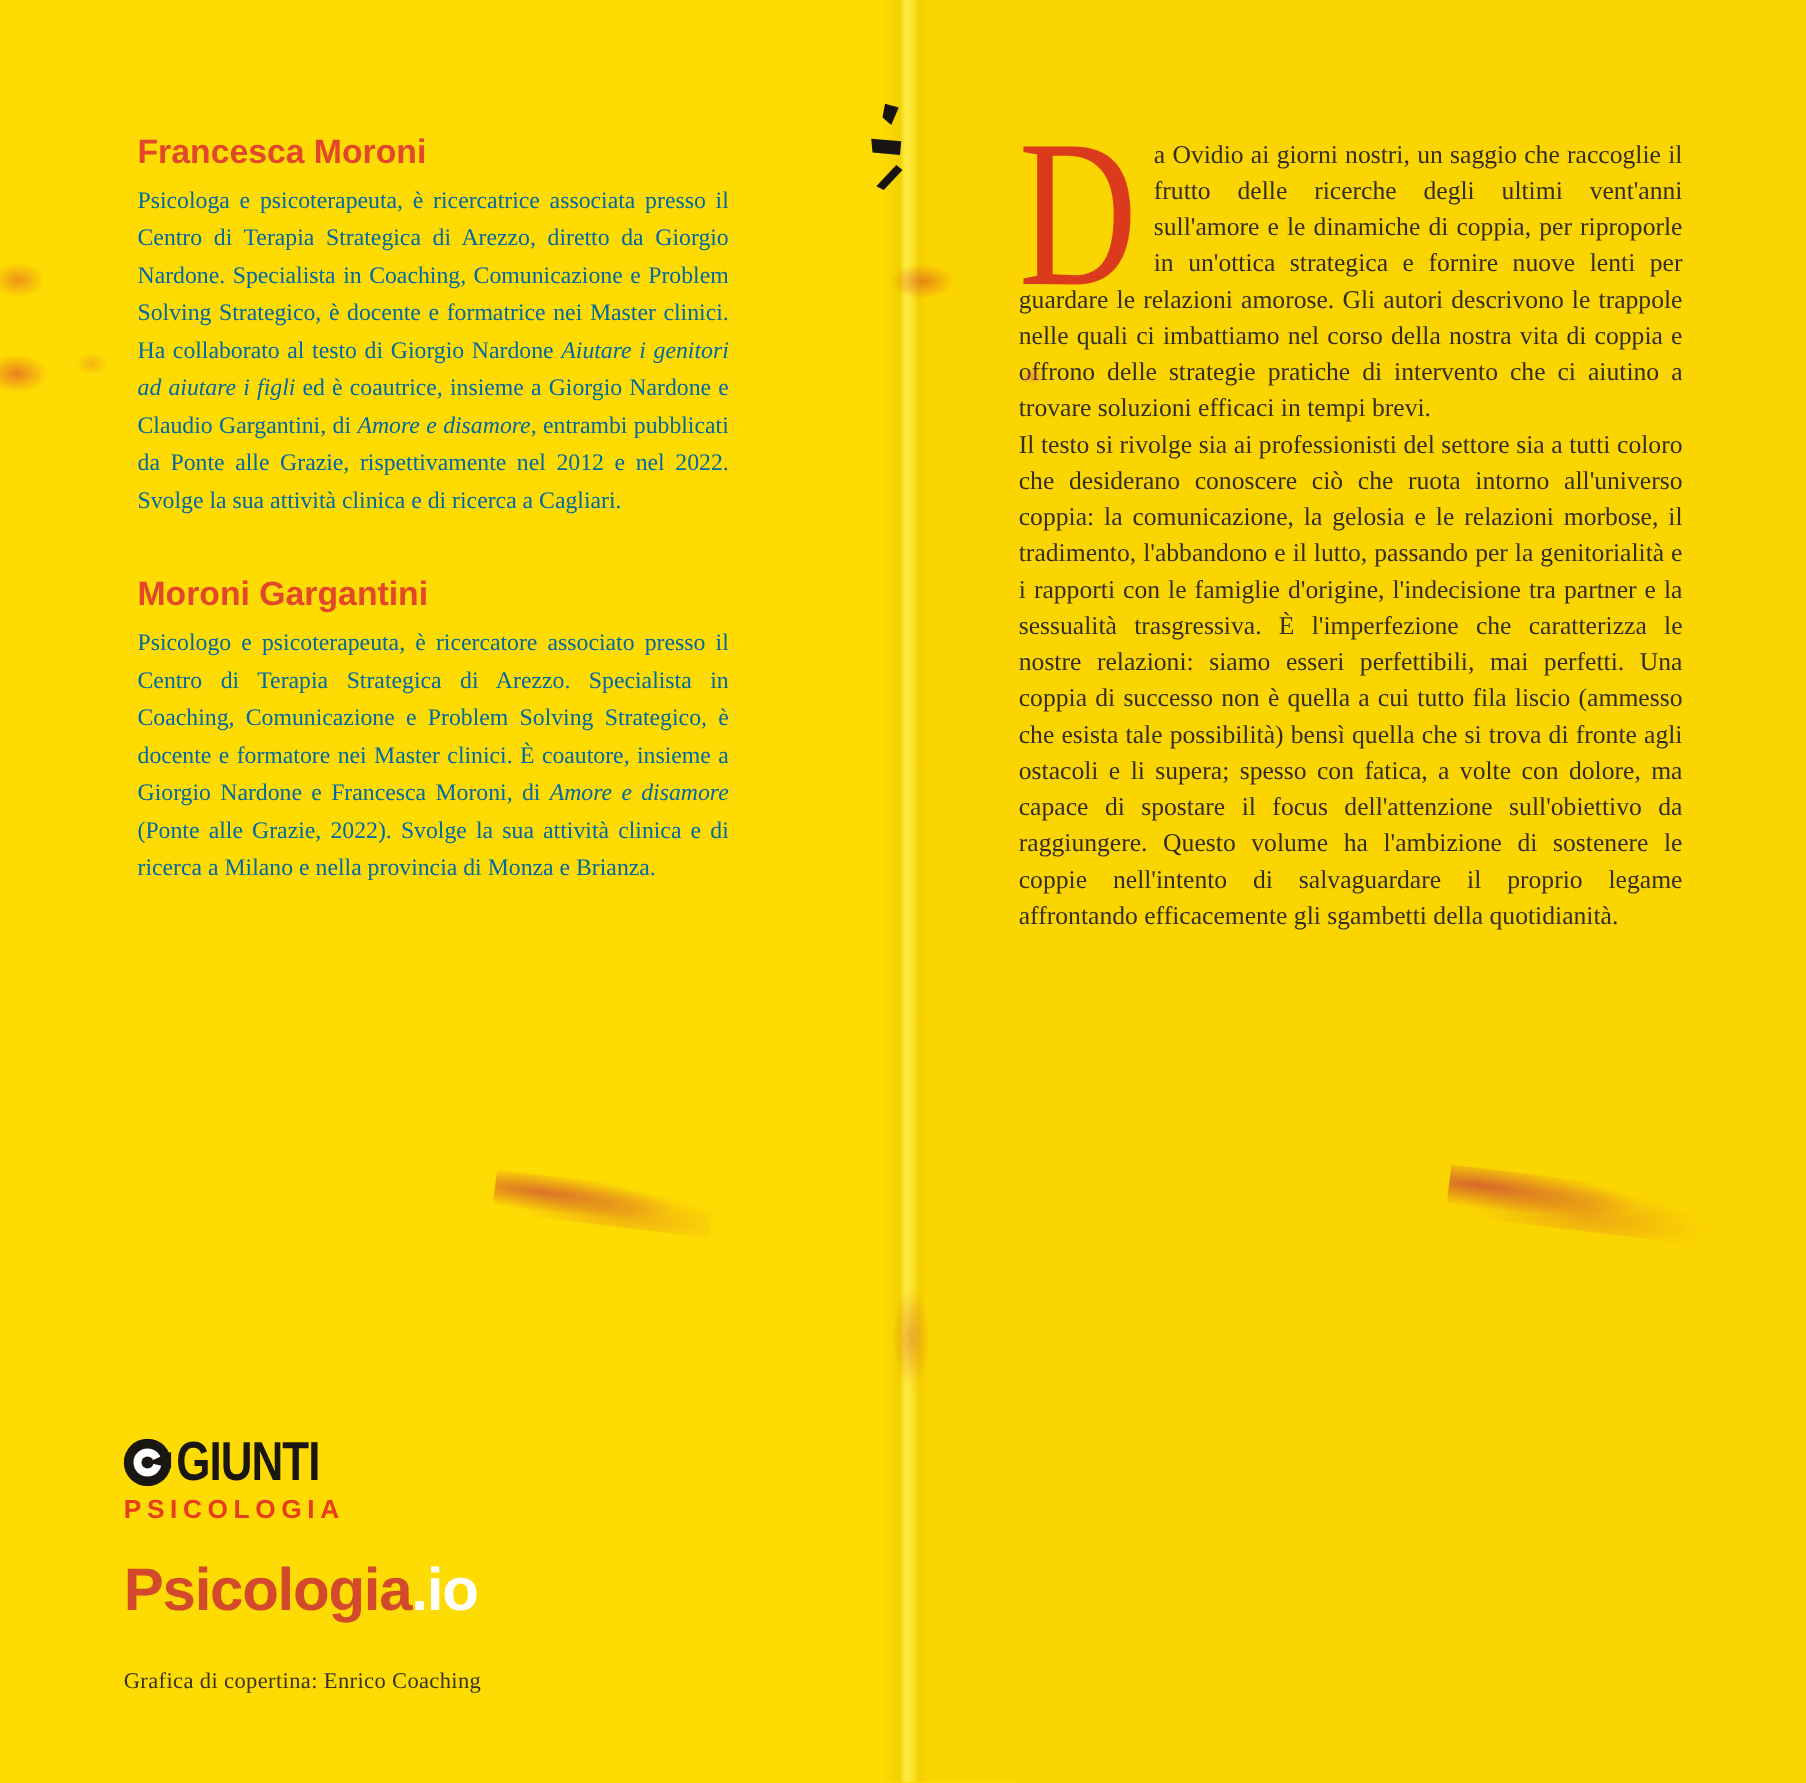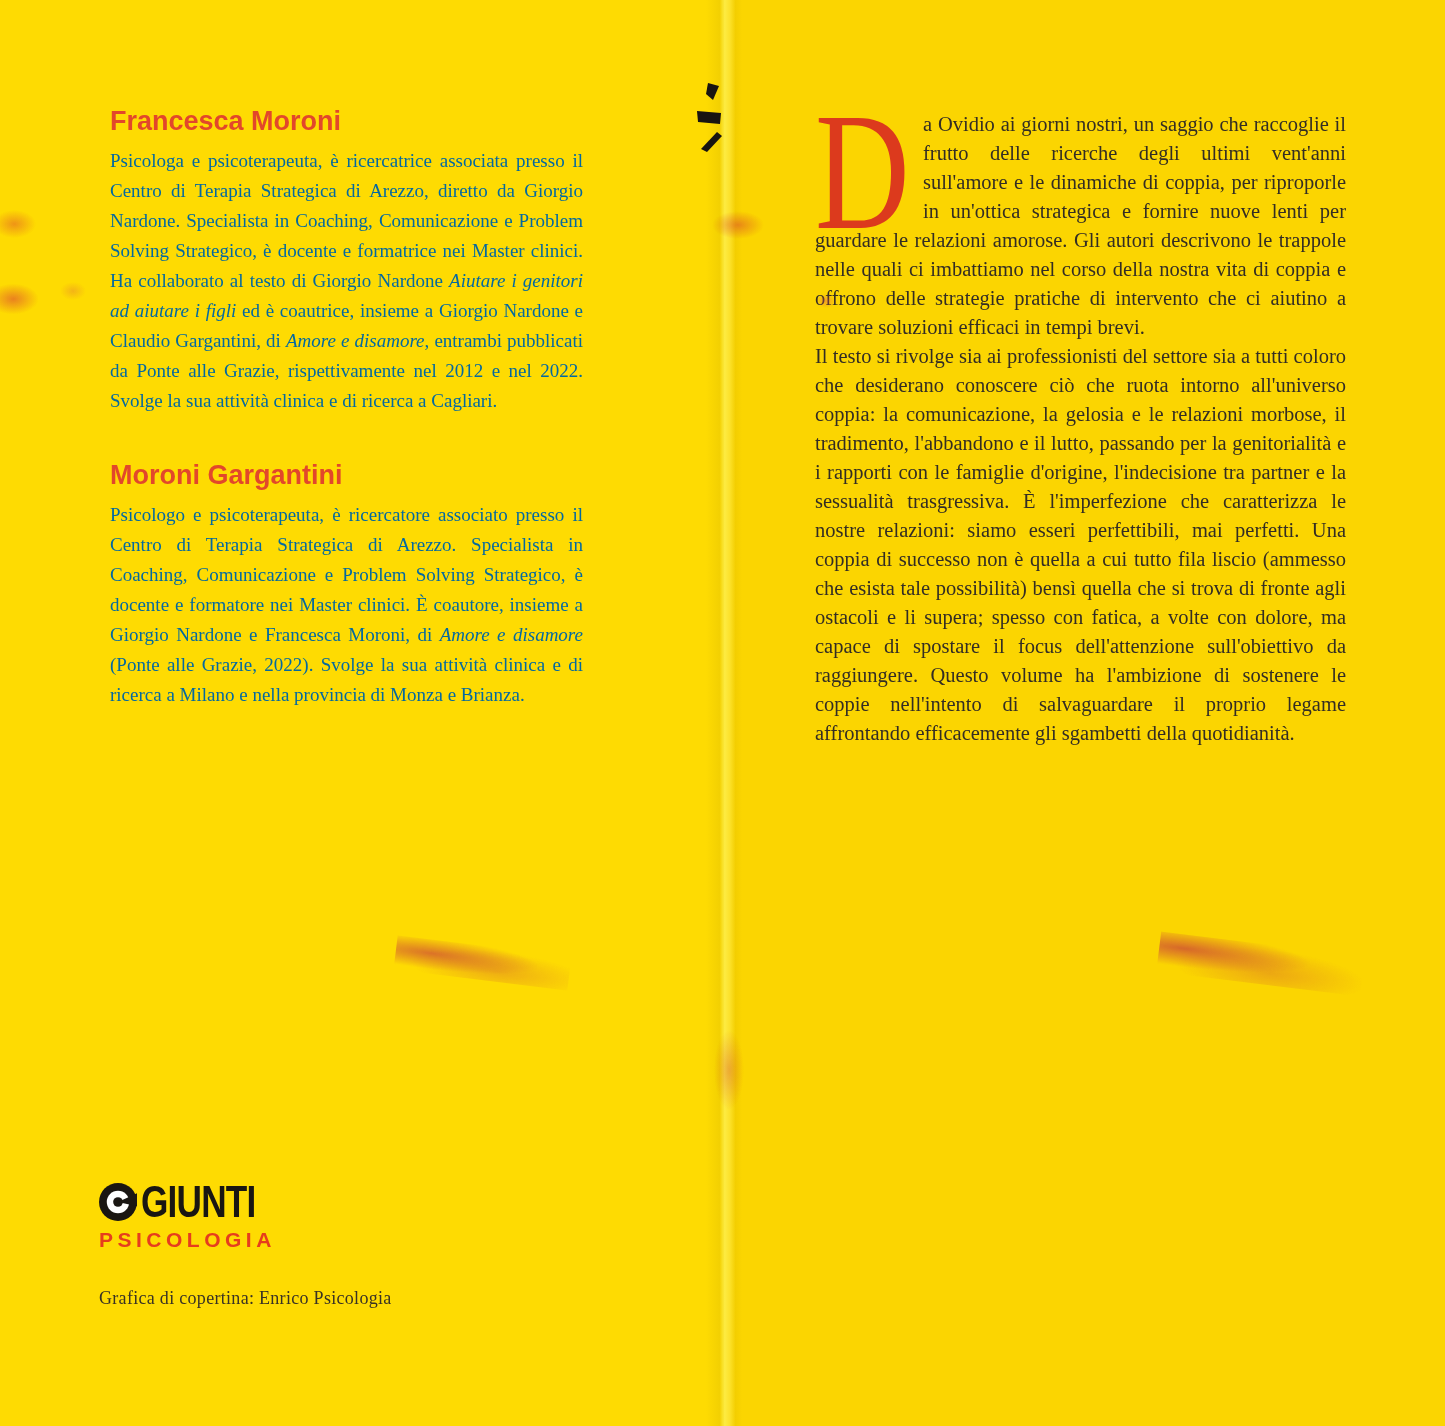--- a/index.html
+++ b/index.html
@@ -42,21 +42,21 @@
     margin:0;
     font-size:19px;
     line-height:30px;
     color:#0369a1;
     text-align:justify;
     hyphens:auto;
   }
   .bio-text em{font-style:italic;}
 
   
-  .publisher{position:absolute;left:99px;top:1182px;width:480px;}
+  .publisher{position:absolute;left:99px;top:1150px;width:480px;}
   .giunti-row{display:flex;align-items:center;height:40px;}
   .g-mark{width:38px;height:38px;flex:0 0 auto;}
   .g-word{
     display:inline-block;
     font-family:"Liberation Sans",sans-serif;
     font-weight:bold;
     font-size:44px;
     line-height:40px;
     color:#1a1612;
     letter-spacing:-1px;
@@ -165,21 +165,22 @@
   <div class="giunti-row">
     <svg class="g-mark" viewBox="0 0 44 44" xmlns="http://www.w3.org/2000/svg">
       <circle cx="22" cy="22" r="22" fill="#1a1612"></circle>
       <circle cx="22" cy="22" r="13" fill="#ffffff"></circle>
       <circle cx="22" cy="22" r="5.6" fill="#1a1612"></circle>
       <polygon points="22,22 44,12 44,27" fill="#1a1612"></polygon>
     </svg>
     <span class="g-word">GIUNTI</span>
   </div>
   <div class="imprint">PSICOLOGIA</div>
-  <div class="credit">Grafica di copertina: Enrico Psicologia</div>
+  <div class="brand"><span class="brand-main">Psicologia</span><span class="brand-suffix">.io</span></div>
+  <div class="credit">Grafica di copertina: Enrico Coaching</div>
 </div>
 
 <div class="blurb">
   <p><span class="dropcap">D</span><span>a Ovidio ai giorni nostri, un saggio che raccoglie il frutto delle ricerche degli ultimi vent'anni sull'amore e le dinamiche di coppia, per riproporle in un'ottica strategica e fornire nuove lenti per guardare le relazioni amorose. Gli autori descrivono le trappole nelle quali ci imbattiamo nel corso della nostra vita di coppia e offrono delle strategie pratiche di intervento che ci aiutino a trovare soluzioni efficaci in tempi brevi.</span></p>
   <p>Il testo si rivolge sia ai professionisti del settore sia a tutti coloro che desiderano conoscere ciò che ruota intorno all'universo coppia: la comunicazione, la gelosia e le relazioni morbose, il tradimento, l'abbandono e il lutto, passando per la genitorialità e i rapporti con le famiglie d'origine, l'indecisione tra partner e la sessualità trasgressiva. È l'imperfezione che caratterizza le nostre relazioni: siamo esseri perfettibili, mai perfetti. Una coppia di successo non è quella a cui tutto fila liscio (ammesso che esista tale possibilità) bensì quella che si trova di fronte agli ostacoli e li supera; spesso con fatica, a volte con dolore, ma capace di spostare il focus dell'attenzione sull'obiettivo da raggiungere. Questo volume ha l'ambizione di sostenere le coppie nell'intento di salvaguardare il proprio legame affrontando efficacemente gli sgambetti della quotidianità.</p>
 </div>
 
 <div class="artifact a1"></div>
 <div class="artifact a2"></div>
 <div class="artifact a3"></div>

